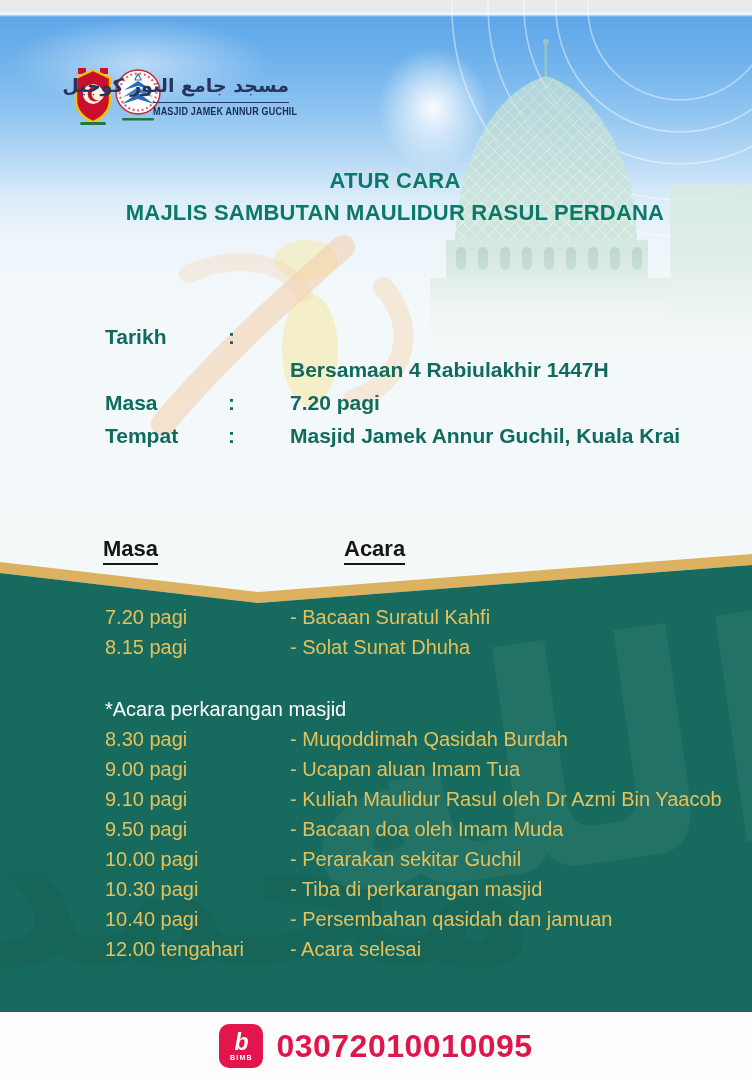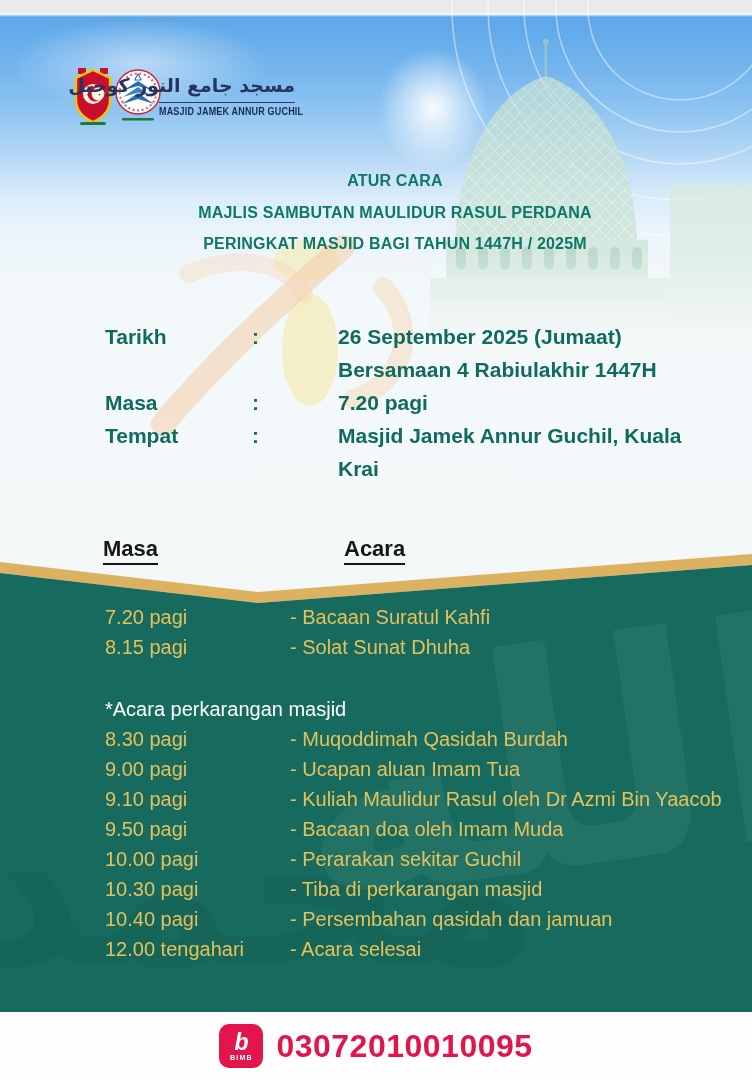--- a/index.html
+++ b/index.html
@@ -18,32 +18,32 @@
     background:radial-gradient(closest-side,rgba(255,255,255,.95),rgba(255,255,255,0));}
   .cloud-blob2{left:10px;top:18px;width:260px;height:90px;
     background:radial-gradient(closest-side,rgba(255,255,255,.5),rgba(255,255,255,0));}
   .dome-svg{left:430px;top:34px;width:322px;height:314px;}
   .dome-fade{left:428px;top:252px;width:324px;height:110px;
     background:linear-gradient(180deg,rgba(244,248,249,0),#f4f8f9 85%);}
   .watermark-svg{left:128px;top:232px;width:324px;height:214px;}
   
   .crest{left:70px;top:66px;width:46px;height:60px;}
   .badge{left:114px;top:66px;width:48px;height:60px;}
-  .orgblock{left:159px;top:70px;width:136px;text-align:left;}
+  .orgblock{left:153px;top:70px;width:136px;text-align:left;}
   .org-arabic{font-family:"DejaVu Sans",sans-serif;font-weight:bold;font-size:19px;
     line-height:30px;color:#25355e;white-space:nowrap;}
   .org-divider{border:0;border-top:1.6px solid #2a3a62;margin:2px 0 3px 0;}
   .org-name{font-size:10px;font-weight:bold;color:#1c2a50;white-space:nowrap;
     transform:scaleX(.9);transform-origin:left center;letter-spacing:.2px;}
   
   .titleblock{left:38px;top:165px;width:714px;text-align:center;color:#0d7867;}
-  .titleblock .tl{font-size:16px;font-weight:bold;line-height:31.5px;letter-spacing:.2px;}
+  .titleblock .tl{font-size:22px;font-weight:bold;line-height:31.5px;letter-spacing:.2px;}
   
   .details{left:105px;top:320px;width:620px;color:#106b5e;font-weight:bold;font-size:21px;}
-  .drow{display:grid;grid-template-columns:123px 62px auto;line-height:33px;gap:24px;}
+  .drow{display:grid;grid-template-columns:123px 62px auto;line-height:33px;}
   
   .thead{top:536px;font-size:22px;font-weight:bold;color:#161616;}
   .th-masa{left:103px;}
   .th-acara{left:344px;}
   .thead span{display:inline-block;border-bottom:2.5px solid #161616;padding-bottom:1px;}
   
   .teal-svg{left:0;top:550px;width:752px;height:462px;}
   .teal-pattern{color:#ffffff;opacity:.05;font-family:"DejaVu Sans",sans-serif;
     font-weight:bold;pointer-events:none;}
   .tp1{right:-60px;top:590px;font-size:300px;transform:rotate(-8deg);}
@@ -143,28 +143,26 @@
 
   <div class="layer orgblock">
     <div class="org-arabic" dir="rtl">مسجد جامع النور كوجيل</div>
     <hr class="org-divider">
     <div class="org-name">MASJID JAMEK ANNUR GUCHIL</div>
   </div>
 
   <div class="layer titleblock">
     <div class="tl">ATUR CARA</div>
     <div class="tl">MAJLIS SAMBUTAN MAULIDUR RASUL PERDANA</div>
-    <div class="tl">PERINGKAT MASJID BAGI TAHUN 1447H / 2025M</div>
   </div>
 
   <div class="layer details">
     <div class="drow">
       <span>Tarikh</span>
       <span>:</span>
-      <span>26 September 2025 (Jumaat)</span>
     </div>
     <div class="drow">
       <span></span>
         <span></span>
       <span>Bersamaan 4 Rabiulakhir 1447H</span>
     </div>
     <div class="drow">
       <span>Masa</span>
       <span>:</span>
       <span>7.20 pagi</span>

